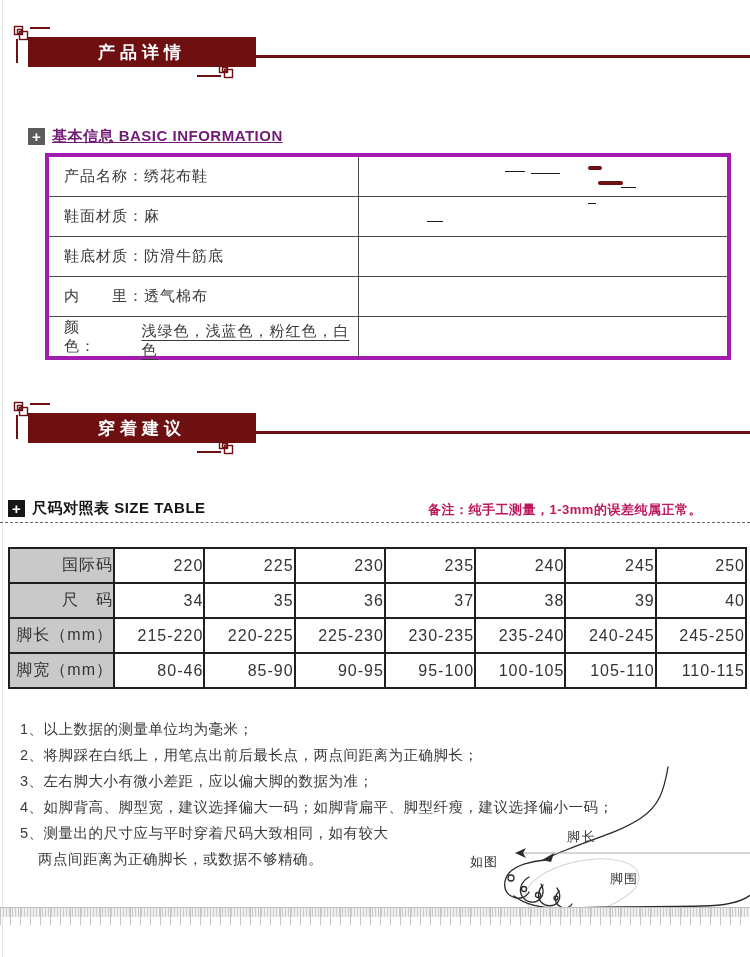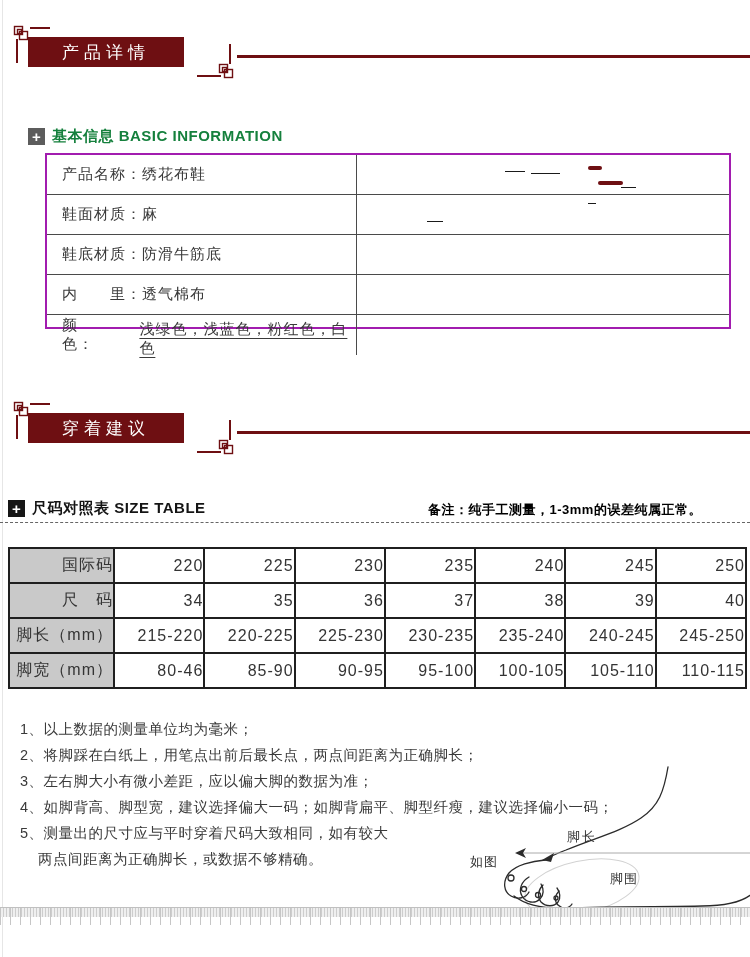--- a/index.html
+++ b/index.html
@@ -3,46 +3,46 @@
 <meta charset="utf-8">
 <style>
   * { margin:0; padding:0; box-sizing:border-box; }
   html,body { background:#fff; }
   body { font-family:"Liberation Sans","DejaVu Sans",sans-serif; color:#333; }
   .page { position:relative; width:750px; height:957px; background:#fff; overflow:hidden; margin:0 auto; }
   .page-edge { position:absolute; left:2px; top:0; width:1px; height:957px; background:#e6e6e6; }
 
   
   .banner-group { position:absolute; left:0; width:750px; height:80px; }
-  .banner-group .box { position:absolute; left:28px; top:12px; width:156px; height:30px;
-      background:#6e0f12; color:#fff; font-size:17px; font-weight:normal; letter-spacing:5px;
+  .banner-group .box { position:absolute; left:28px; top:12px; width:228px; height:30px;
+      background:#6e0f12; color:#fff; font-size:17px; font-weight:bold; letter-spacing:5px;
       display:flex; align-items:center; justify-content:center; }
   .banner-group .tl-hline { position:absolute; left:30px; top:2px; width:20px; height:2px; background:#6e0f12; }
   .banner-group .tl-vline { position:absolute; left:16px; top:14px; width:2px; height:24px; background:#6e0f12; }
   .banner-group .knot-tl { position:absolute; left:13px; top:0; }
   .banner-group .br-vline { position:absolute; left:229px; top:19px; width:2px; height:20px; background:#6e0f12; }
   .banner-group .knot-br { position:absolute; left:218px; top:38px; }
   .banner-group .br-hline { position:absolute; left:197px; top:50px; width:24px; height:2px; background:#6e0f12; }
   .banner-group .rule { position:absolute; left:237px; top:30px; width:513px; height:3px; background:#6e0f12; }
   .knot svg { display:block; }
 
   
   .sec-head { position:absolute; display:flex; align-items:center; }
   .plus-icon { width:17px; height:17px; color:#fff; font-size:15px; line-height:17px; text-align:center;
       font-weight:bold; margin-right:7px; flex:0 0 17px; }
   .plus-gray { background:#5c5c5c; }
   .plus-black { background:#161616; }
   .sec-title { font-size:15px; font-weight:bold; letter-spacing:0.5px; }
-  .t-gray { color:#15803d; }
+  .t-gray { color:#701a75;text-decoration:underline; }
   .t-black { color:#141414; }
-  .size-note { position:absolute; left:428px; top:501px; font-size:13px; font-weight:bold; color:#000000; letter-spacing:0.5px; }
-
-  
-  .info-table { position:absolute; left:45px; top:153px; width:686px; height:176px;
-      border:2px solid #a21caf; background:#fff; }
+  .size-note { position:absolute; left:428px; top:501px; font-size:13px; font-weight:bold; color:#be185d; letter-spacing:0.5px; }
+
+  
+  .info-table { position:absolute; left:45px; top:153px; width:686px; height:207px;
+      border:4px solid #a21caf; background:#fff; }
   .irow { height:40px; display:flex; border-bottom:1px solid #4a4a4a; }
   .irow:last-child { border-bottom:none; }
   .icell-l { width:310px; border-right:1px solid #4a4a4a; display:flex; align-items:center;
       padding-left:15px; font-size:15px; color:#3a3a3a; letter-spacing:1px; }
   .icell-r { flex:1; }
   .u-line { text-decoration:underline; text-underline-offset:4px;margin-top:7px; }
 
   
   .mark { position:absolute; }
   .mk-b { background:#1a1a1a; height:1px; }

